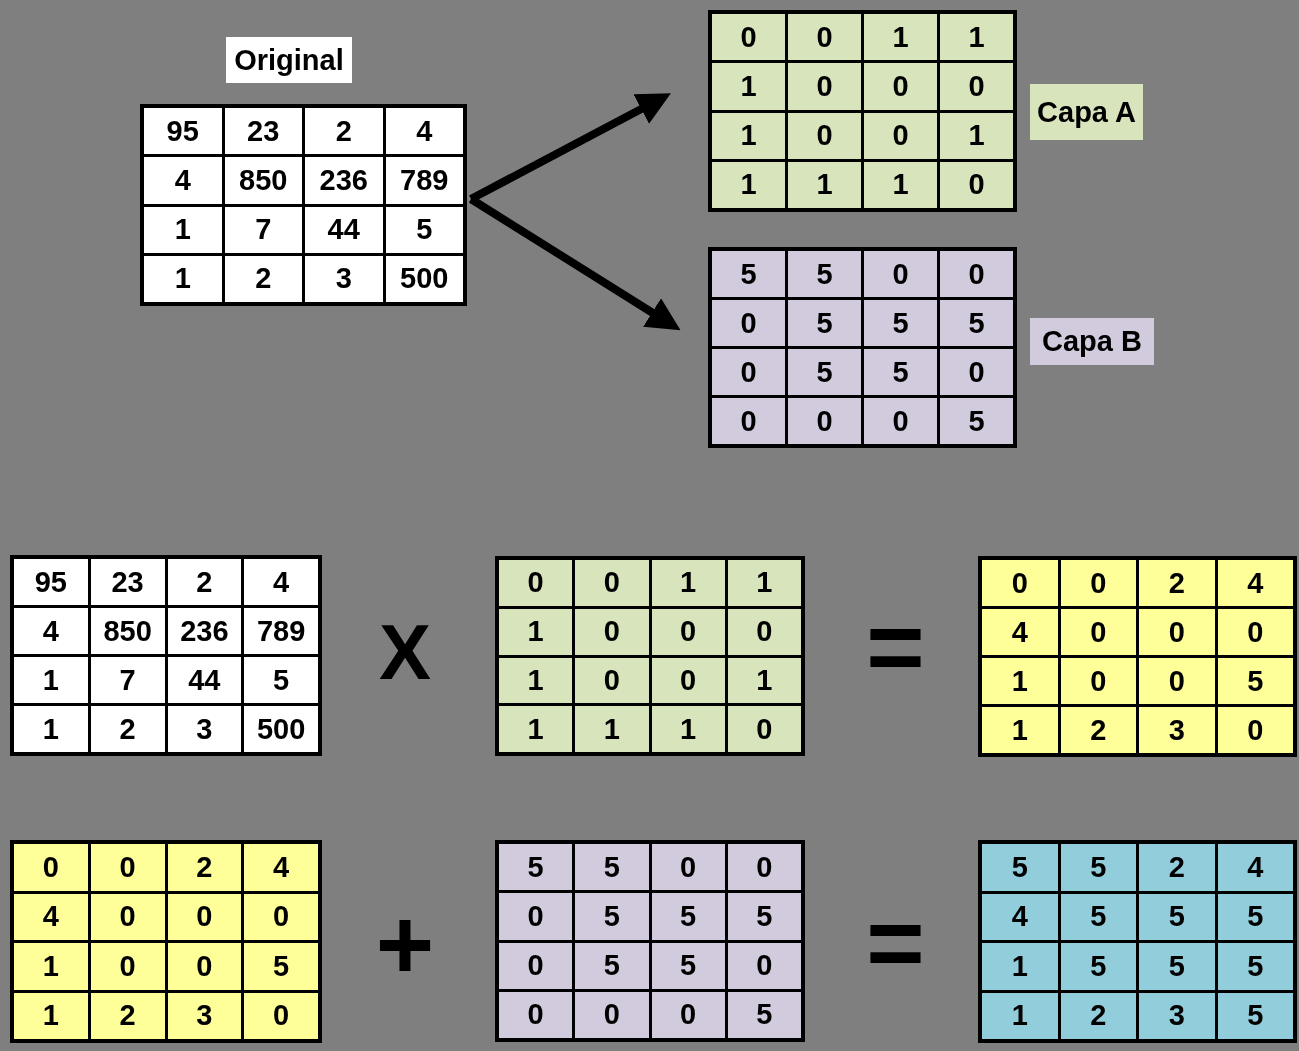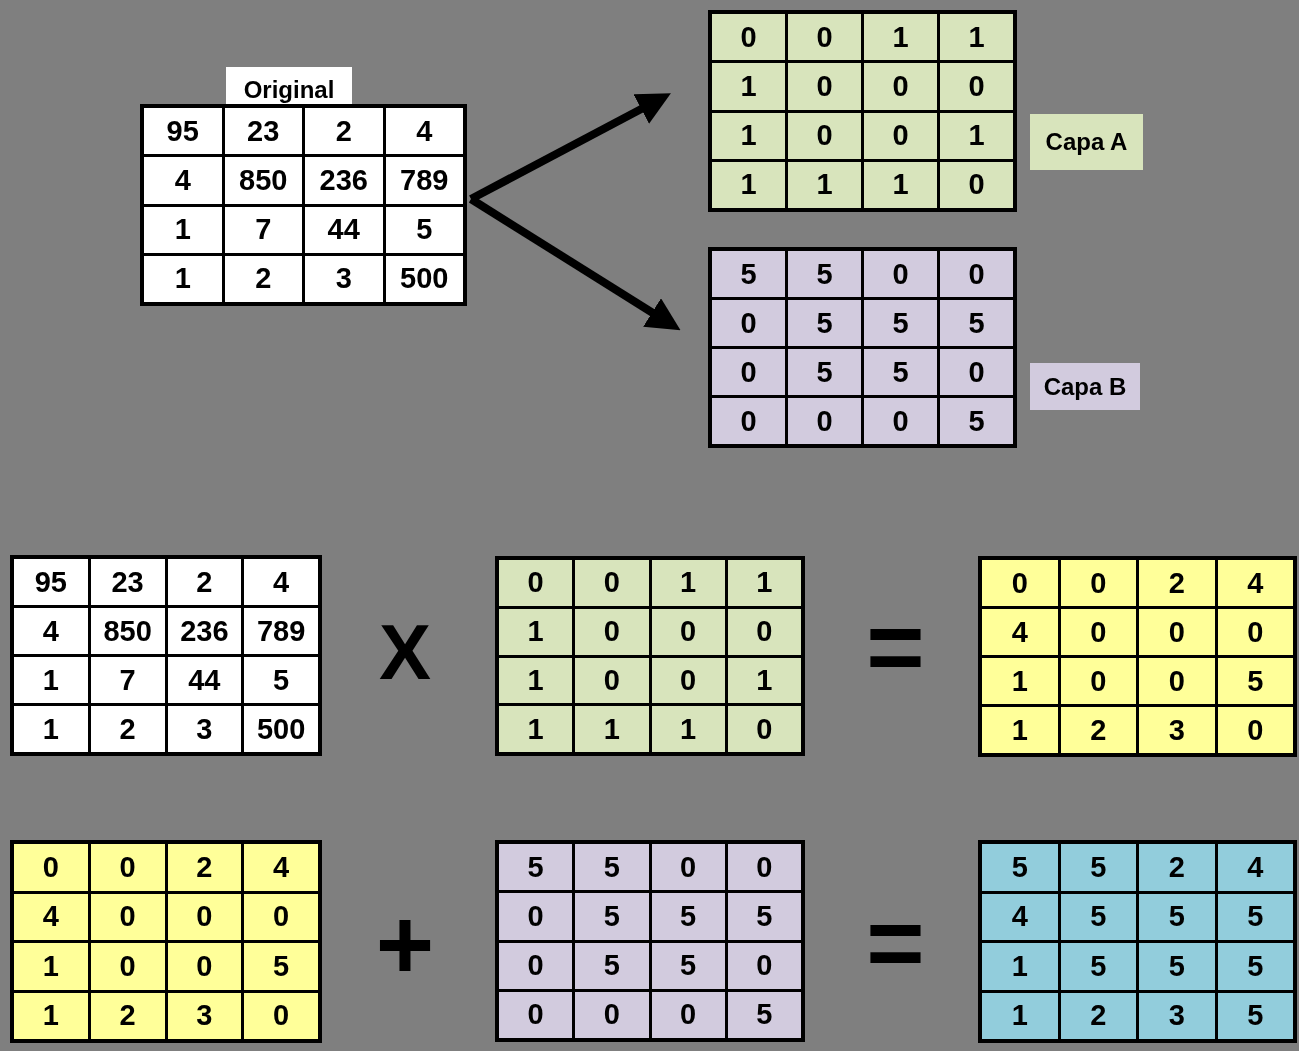--- a/index.html
+++ b/index.html
@@ -37,23 +37,22 @@
     align-items: center;
     justify-content: center;
     font-size: 29px;
   }
   .tag {
     position: absolute;
     background: var(--fill, #fff);
     display: flex;
     align-items: center;
     justify-content: center;
-    font-size: 24px;
+    font-size: 29px;
     box-sizing: border-box;
-    margin-top: 30px;
   }
   .op {
     position: absolute;
     display: flex;
     align-items: center;
     justify-content: center;
     line-height: 1;
   }
 </style>
 </head>
@@ -123,21 +122,21 @@
       <div class="cell">5</div>
       <div class="cell">0</div>
       <div class="cell">5</div>
       <div class="cell">5</div>
       <div class="cell">0</div>
       <div class="cell">0</div>
       <div class="cell">0</div>
       <div class="cell">0</div>
       <div class="cell">5</div>
     </div>
-  <div class="tag" style="left: 1030px; top: 333px; width: 110px; height: 47px; --fill: #d2cbde;">Capa B</div>
+  <div class="tag" style="left: 1030px; top: 318px; width: 124px; height: 47px; --fill: #d2cbde;">Capa B</div>
 
   <div class="matrix" style="left: 10px; top: 555px; width: 312px; height: 201px; --fill: #ffffff;">
       <div class="cell">95</div>
       <div class="cell">23</div>
       <div class="cell">2</div>
       <div class="cell">4</div>
       <div class="cell">4</div>
       <div class="cell">850</div>
       <div class="cell">236</div>
       <div class="cell">789</div>

